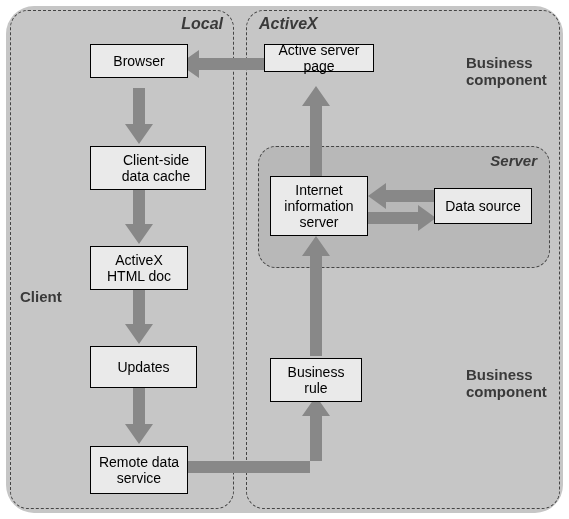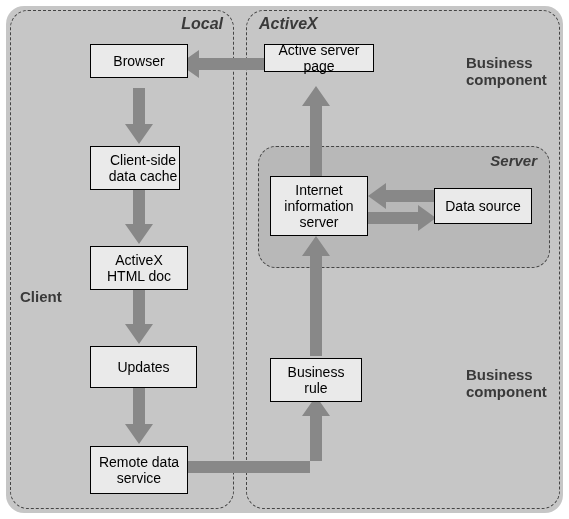--- a/index.html
+++ b/index.html
@@ -10,21 +10,21 @@
     font-family: "Helvetica Neue", Helvetica, Arial, sans-serif;
     background: #fff;
     color: #000;
   }
   .stage {
     position: relative;
     width: 557px;
     height: 507px;
     margin: 6px;
     background: #c6c6c6;
-    border-radius: 18px;
+    border-radius: 28px;
   }
   .panel {
     position: absolute;
     border: 1.5px dashed #444;
     border-radius: 18px;
   }
   .panel-title {
     position: absolute;
     font-style: italic;
     font-weight: 600;
@@ -106,21 +106,21 @@
     <polygon class="arrow-fill" points="304,350 304,250 296,250 310,230 324,250 316,250 316,350"></polygon>
 
     <polygon class="arrow-fill" points="304,170 304,100 296,100 310,80 324,100 316,100 316,170"></polygon>
 
     <polygon class="arrow-fill" points="430,184 380,184 380,177 362,190 380,203 380,196 430,196"></polygon>
 
     <polygon class="arrow-fill" points="362,206 412,206 412,199 430,212 412,225 412,218 362,218"></polygon>
   </svg>
 
   <div class="node" style="left:84px; top:38px; width:98px; height:34px;">Browser</div>
-  <div class="node" style="left:84px; top:140px; width:90px; height:44px; white-space:pre;padding-left:20px;">Client-side
+  <div class="node" style="left:84px; top:140px; width:116px; height:44px; white-space:pre;padding-left:20px;">Client-side
 data cache</div>
   <div class="node" style="left:84px; top:240px; width:98px; height:44px; white-space:pre;">ActiveX
 HTML doc</div>
   <div class="node" style="left:84px; top:340px; width:107px; height:42px;">Updates</div>
   <div class="node" style="left:84px; top:440px; width:98px; height:48px; white-space:pre;">Remote data
 service</div>
   <div class="node" style="left:258px; top:38px; width:110px; height:28px; white-space:pre;">Active server
 page</div>
   <div class="node" style="left:264px; top:170px; width:98px; height:60px; white-space:pre;">Internet
 information

